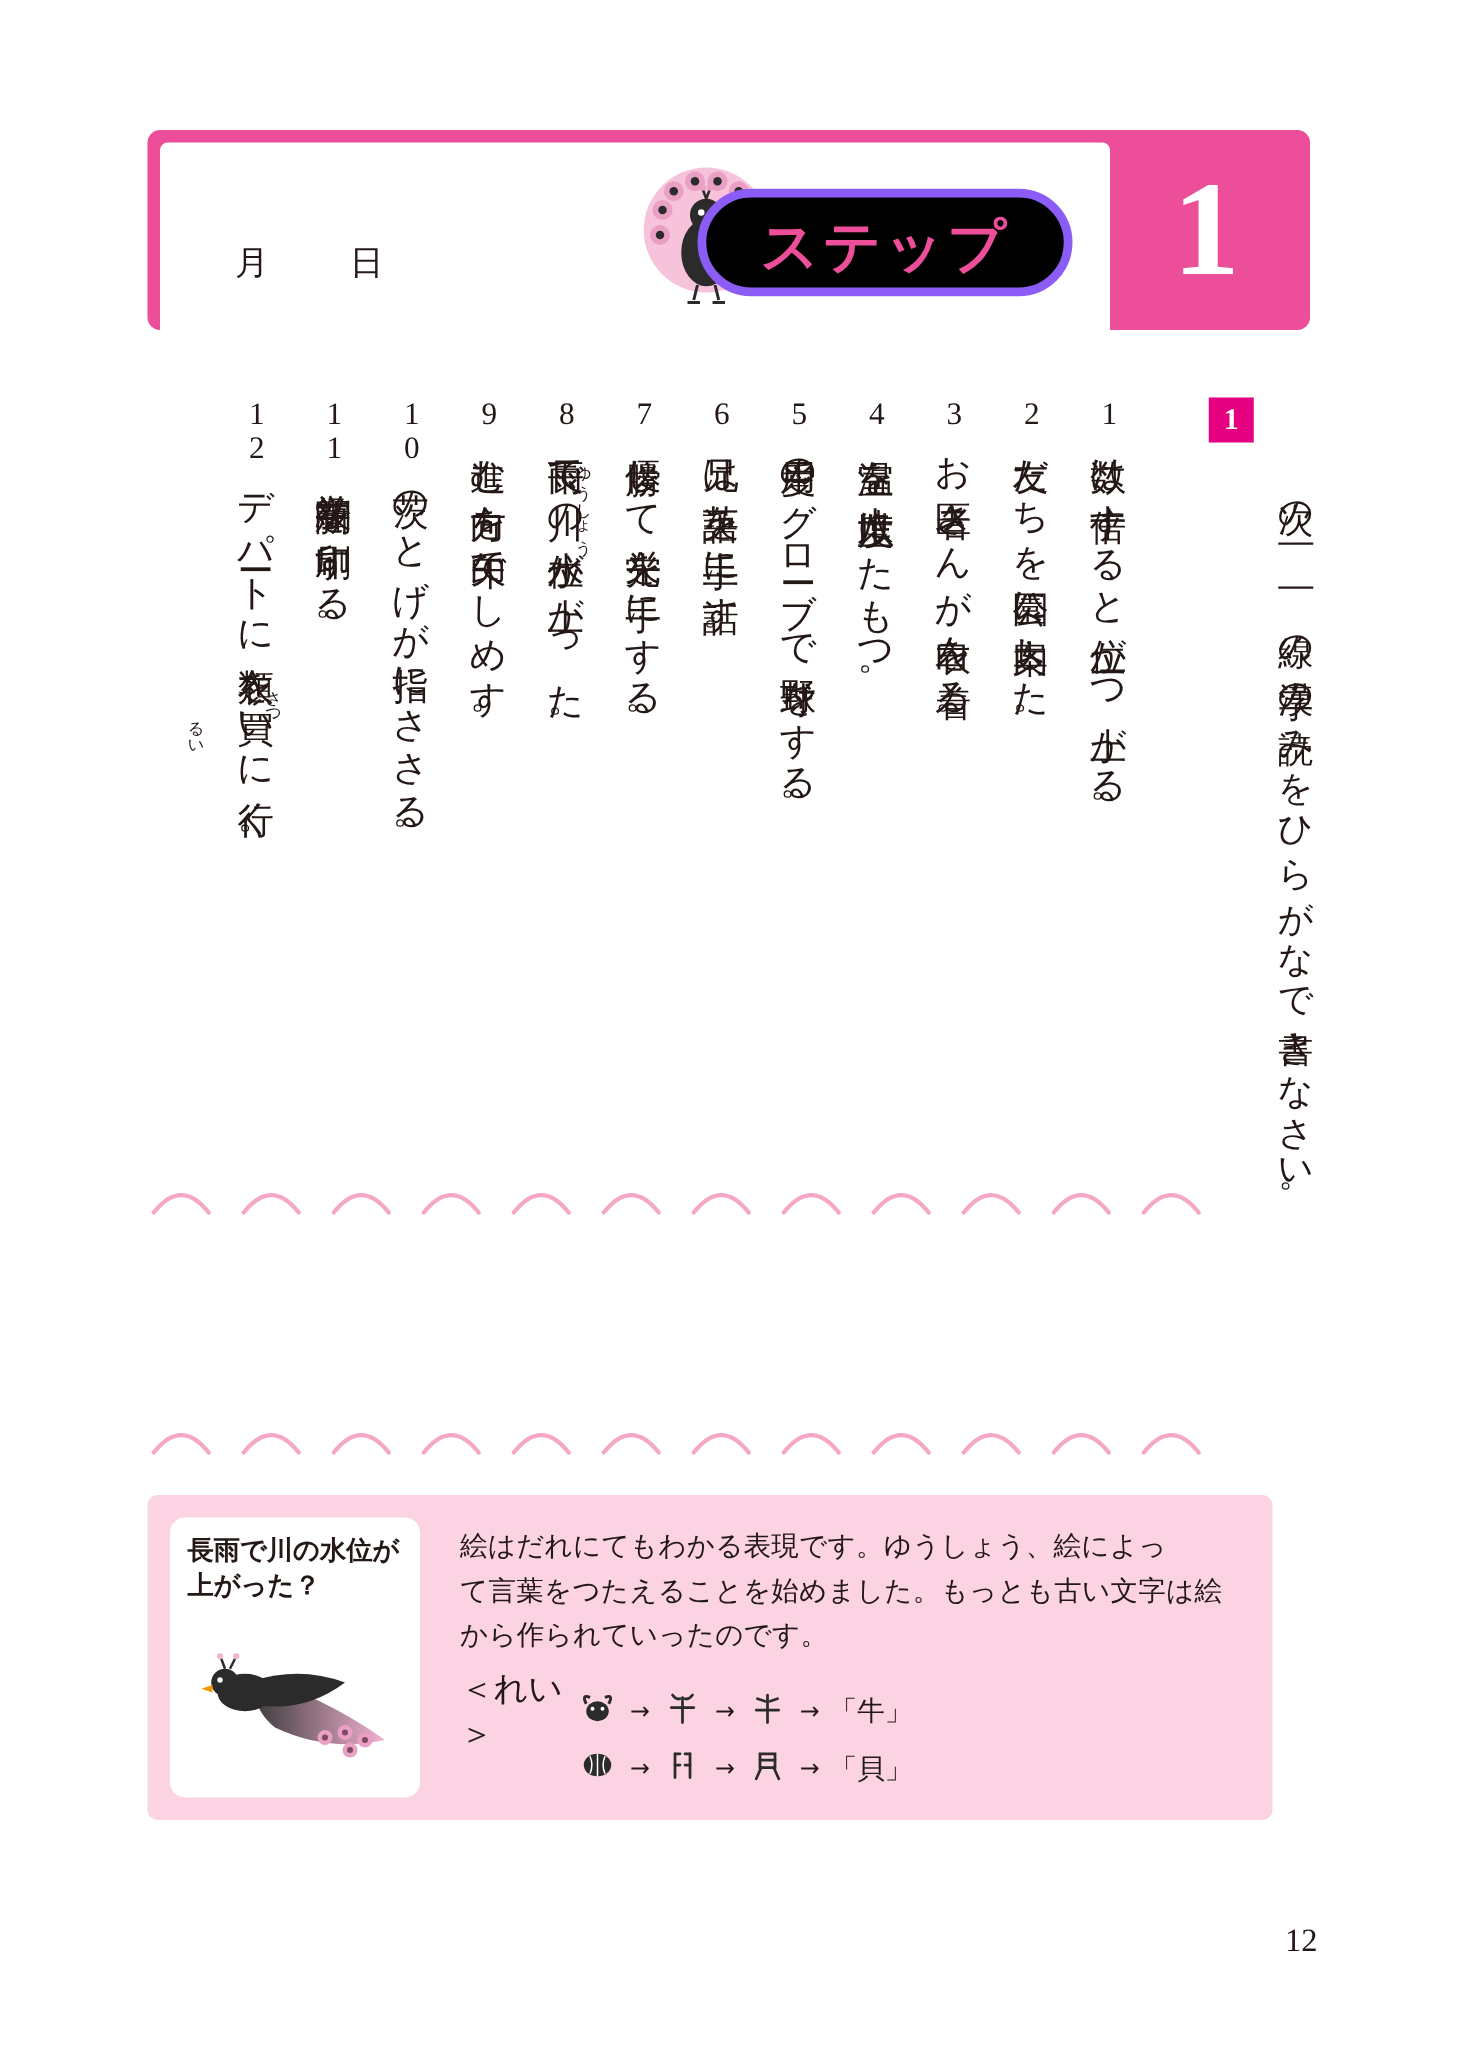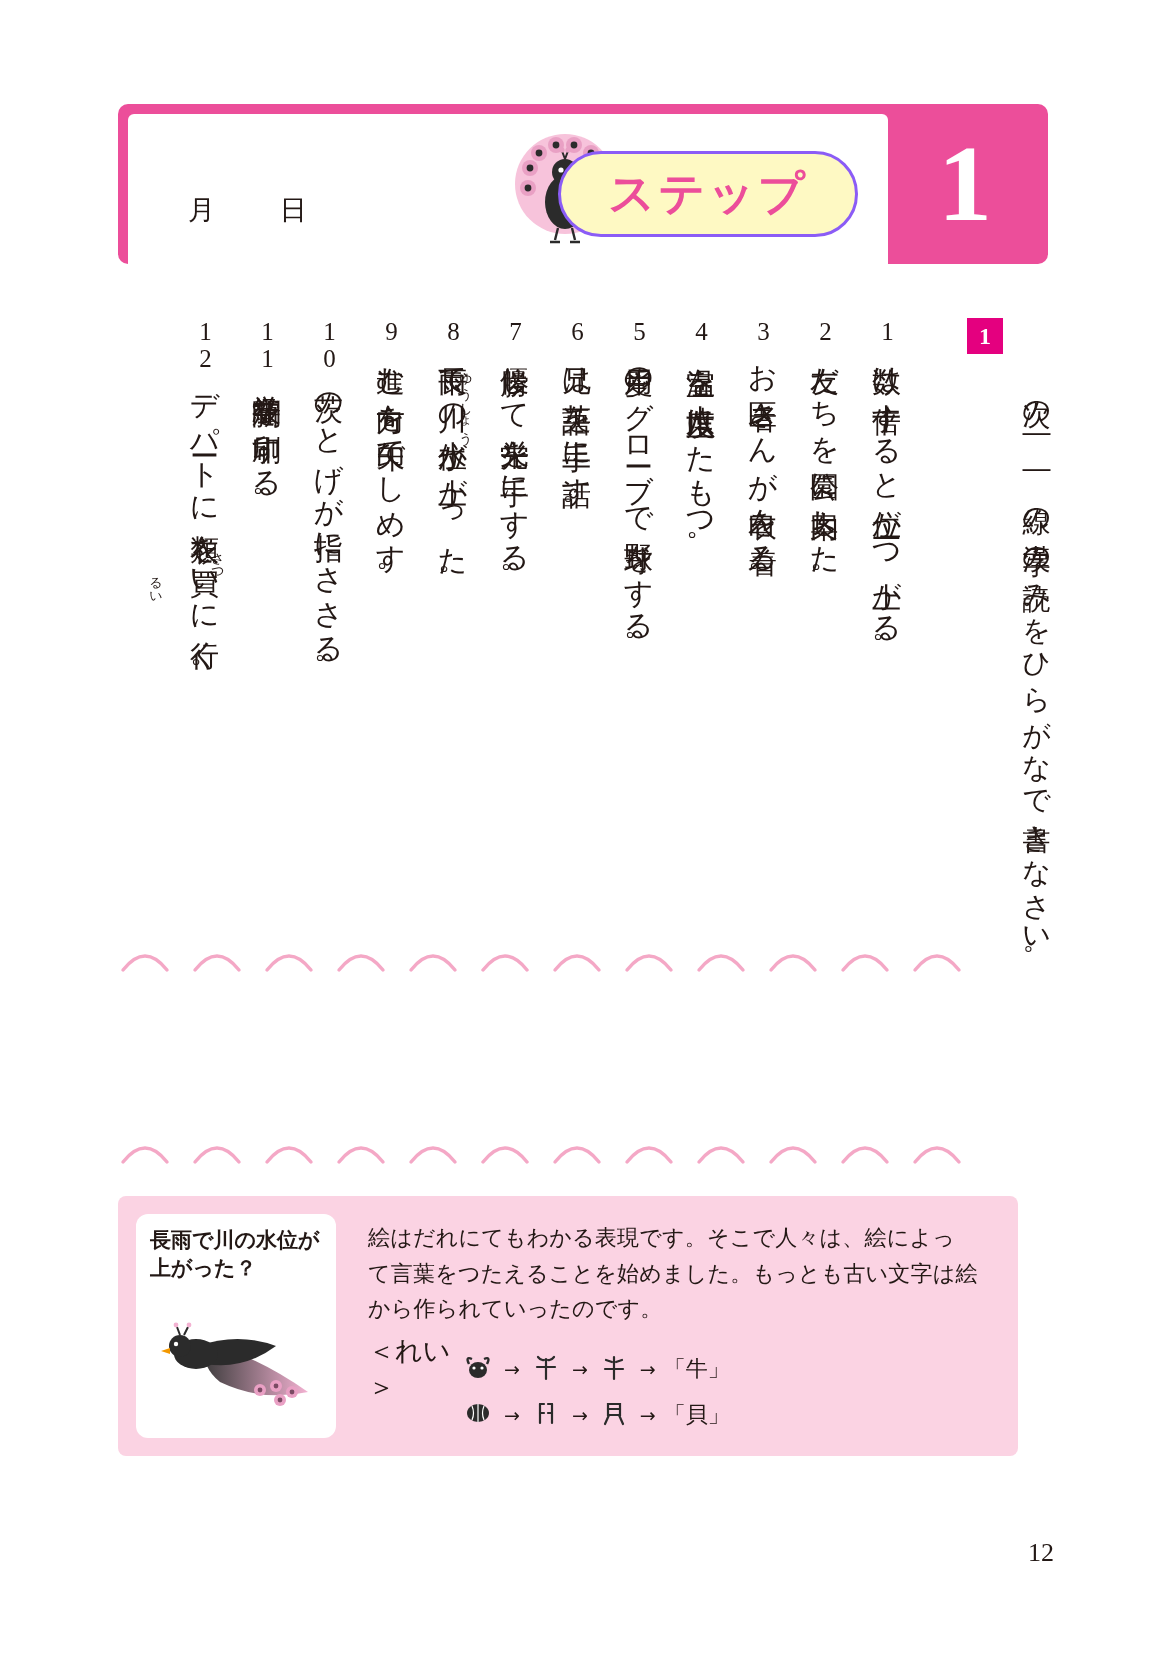--- a/index.html
+++ b/index.html
@@ -38,24 +38,24 @@
     color:#231815;
     letter-spacing:0.1em;
     font-family:"DejaVu Serif", serif;
   }
   .date-line span{display:inline-block;}
   .date-month{margin-right:62px;}
   .step-badge{
     position:absolute;
     left:430px;top:37px;
     width:300px;height:86px;
-    border:3px solid #8b5cf6;
+    border:7px solid #8b5cf6;
     border-radius:43px;
     box-sizing:border-box;
-    background:#fef9c3;
+    background:#000000;
   }
   .step-badge span{
     display:block;
     text-align:center;
     line-height:78px;
     font-size:46px;
     font-weight:bold;
     color:#ec4e9a;
     letter-spacing:0.06em;
     font-family:"DejaVu Sans", sans-serif;
@@ -362,21 +362,21 @@
               <circle cx="134" cy="86" r="2.4"></circle>
             <circle cx="102" cy="84" r="2.4"></circle>
               <circle cx="122" cy="94" r="2.4"></circle>
           </g>
         </svg>
       </div>
     </div>
 
     <div class="colbox-text">
       <div>
-        <span>絵はだれにてもわかる表現です。そこで人々は、絵によっ</span>
+        <span>絵はだれにてもわかる表現です。ゆうしょう、絵によっ</span>
       </div>
       <div>て言葉をつたえることを始めました。もっとも古い文字は絵</div>
       <div>から作られていったのです。</div>
     </div>
 
     <div class="colbox-example">
       <div class="ex-row">
         <span class="ex-label">＜れい＞</span>
         <span class="ex-glyph">
           <svg width="30" height="26" viewBox="0 0 30 26">

